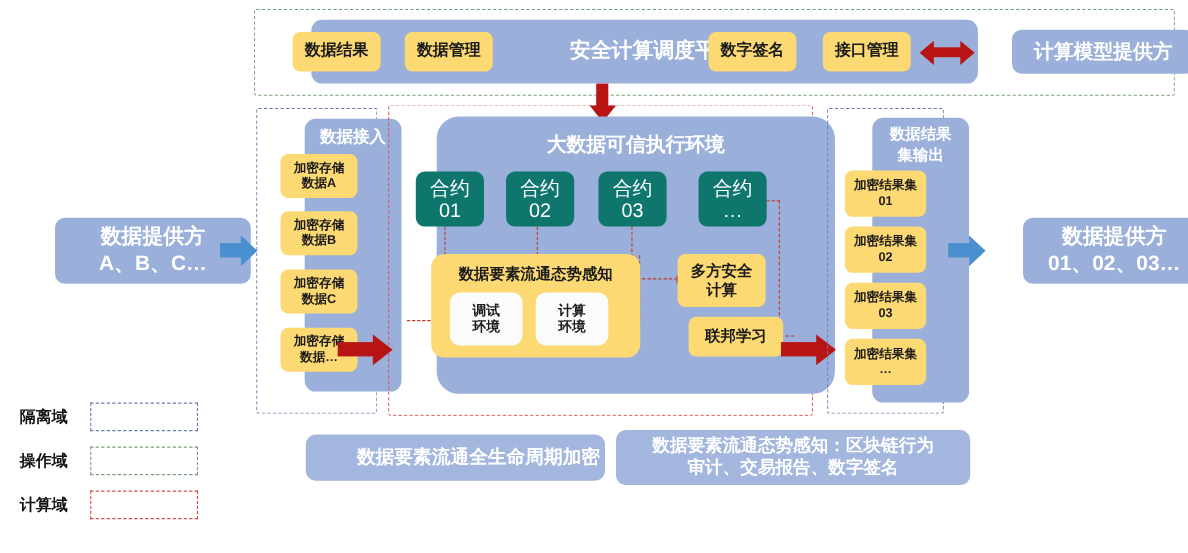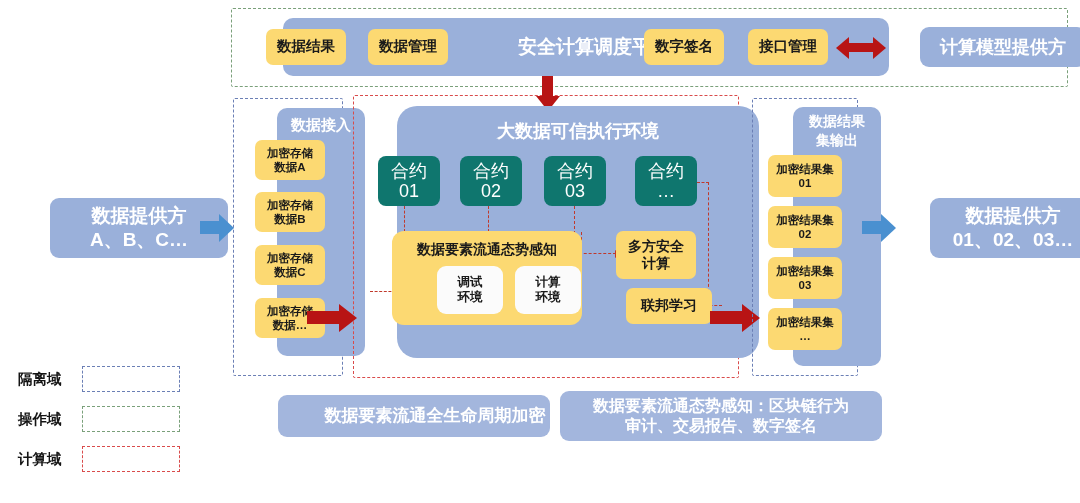--- a/index.html
+++ b/index.html
@@ -46,21 +46,20 @@
     font-weight:400;
   }
   .white-box{
     background:#fbfbfb;
     color:#1a1a1a;
     border-radius:9px;
     display:flex;align-items:center;justify-content:center;
     text-align:center;
     line-height:1.22;
     font-weight:700;
-    margin-left:28px;
   }
 
   
   .dash-green{border:1.5px dashed #7aa07a;}
   .dash-blue{border:1.5px dashed #6b7fb5;}
   .dash-red{border:1.5px dashed #d94b4b;}
 
   
   .legend-label{
     font-size:14.5px;font-weight:700;color:#141414;

